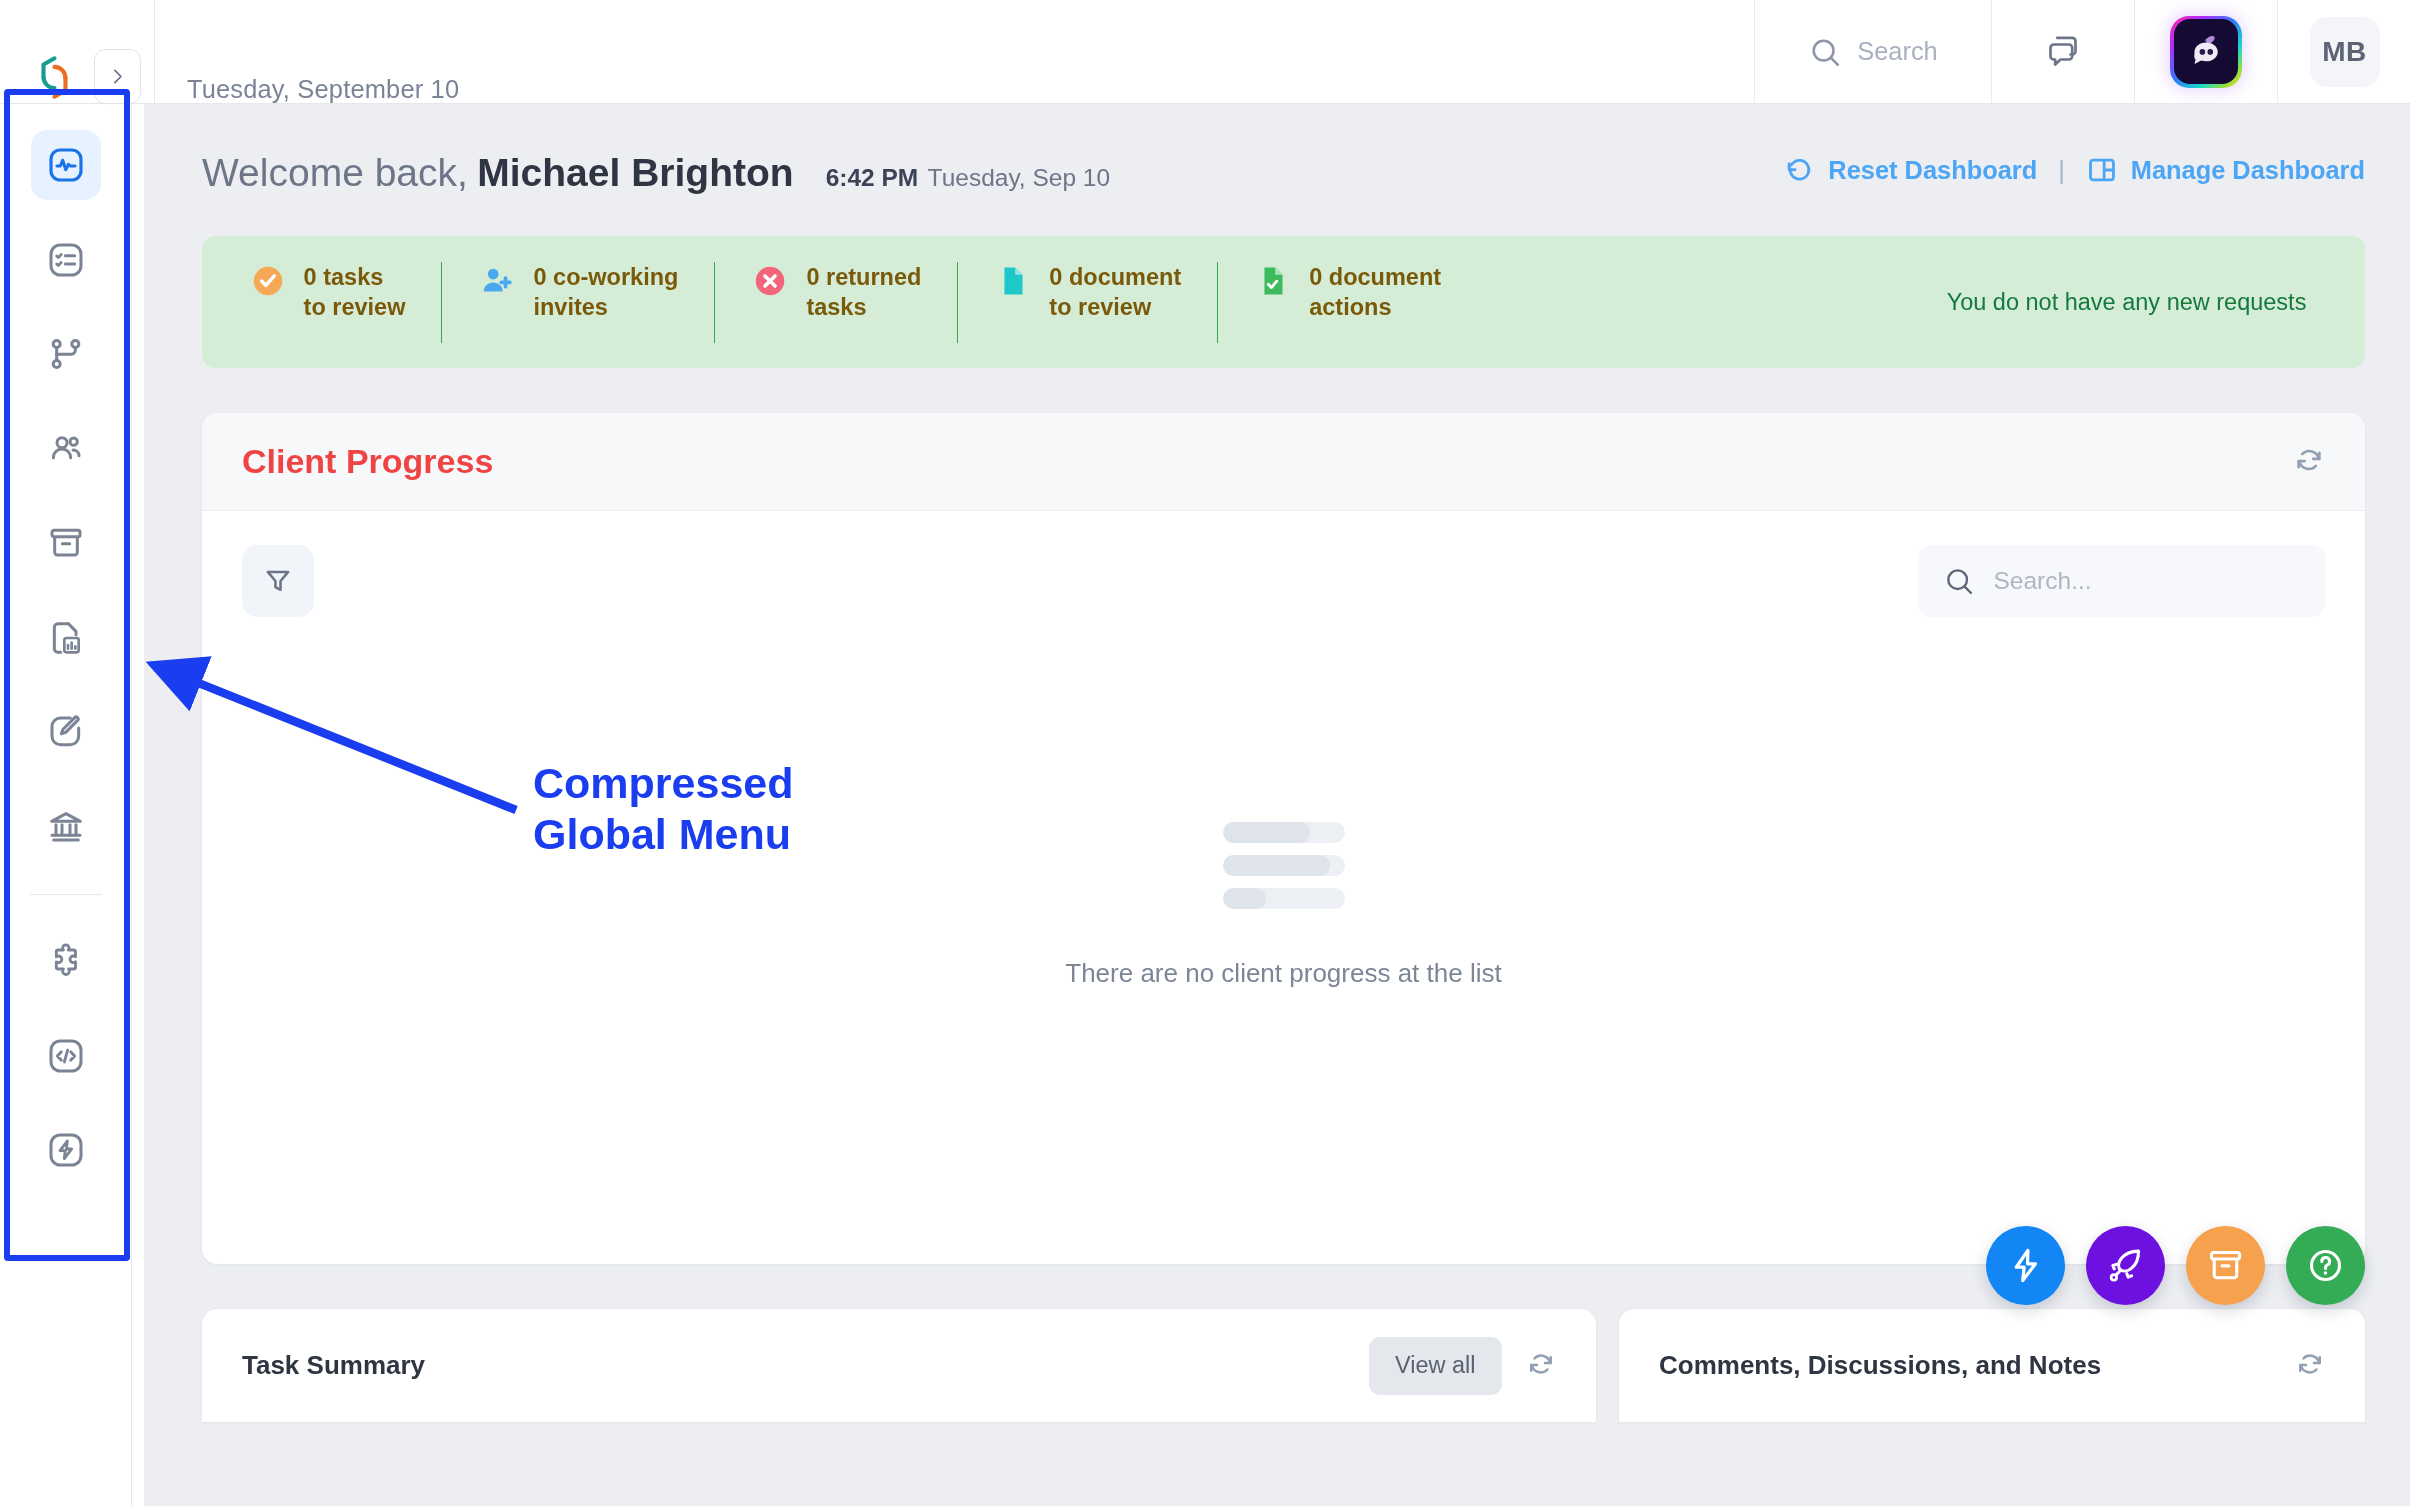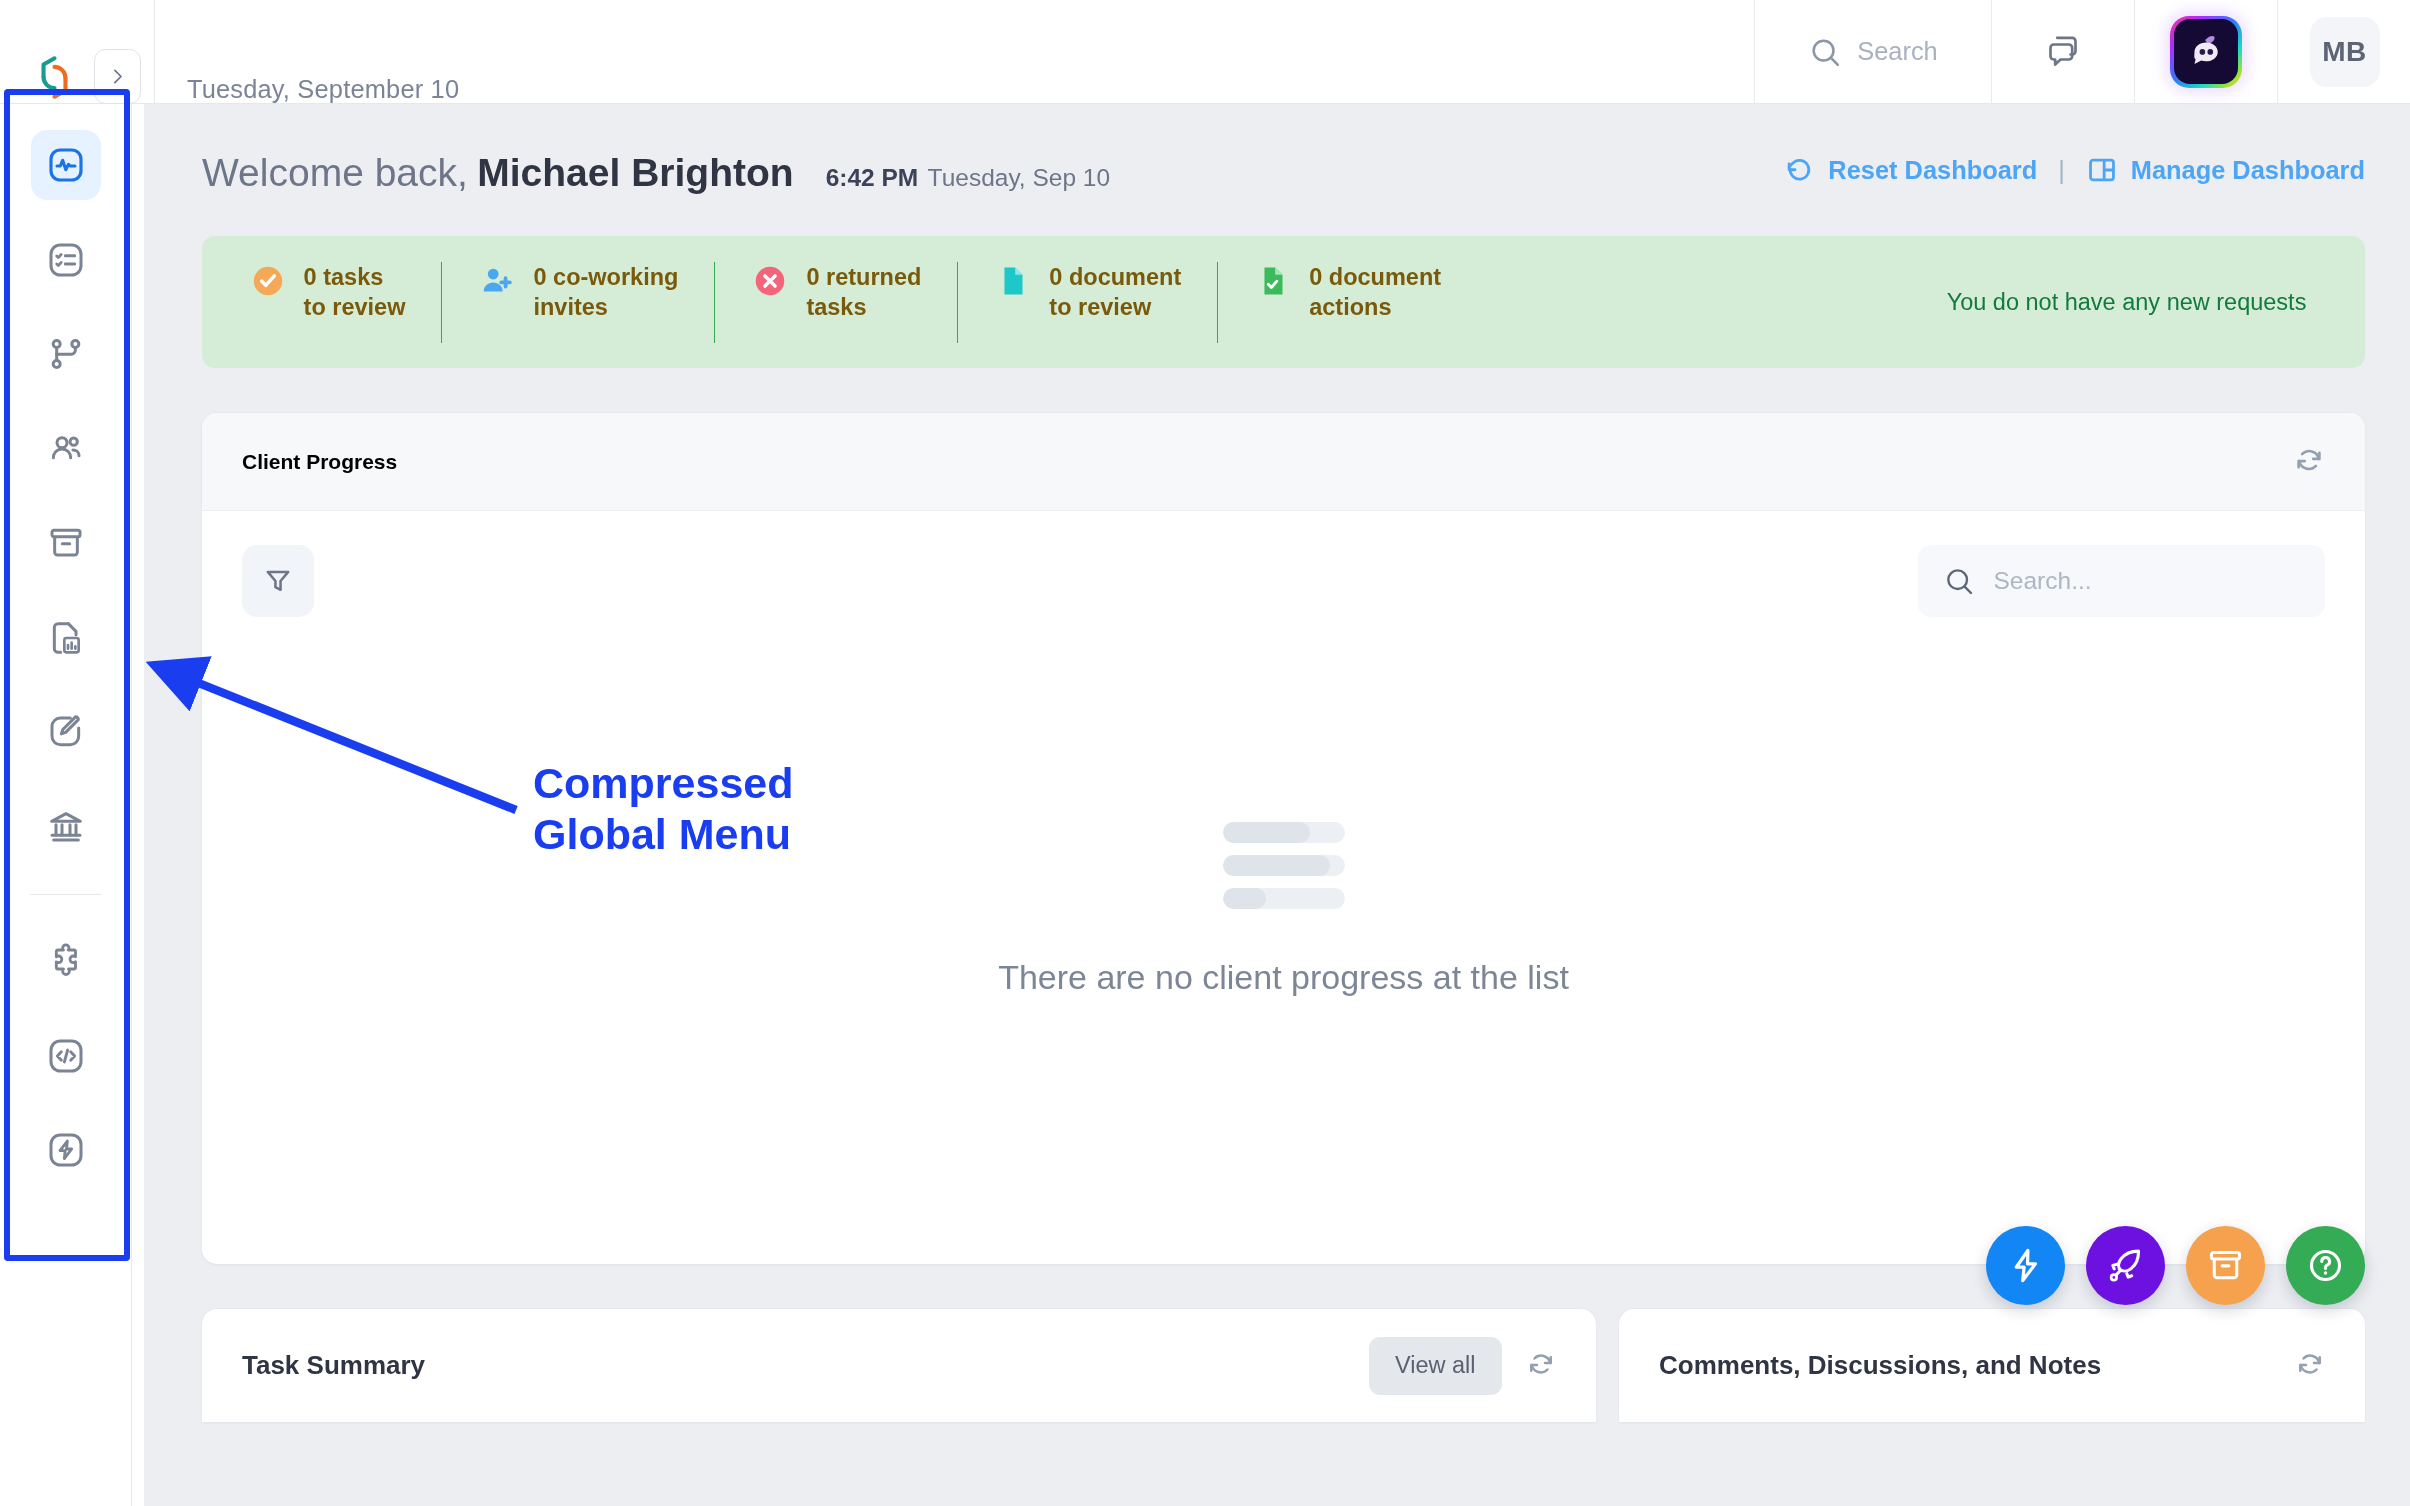--- a/index.html
+++ b/index.html
@@ -53,31 +53,31 @@
   .notify{margin:41px 58px 0 58px;height:132px;background:#d5edd7;border-radius:13px;display:flex;align-items:center;padding:0 5.6px}
   .nt{display:flex;align-items:flex-start;gap:17px;padding:0 36px;height:81px;border-left:1.9px solid #34a853}
   .nt:first-child{border-left:none;padding-left:41px}
   .nt-txt{font-size:23.5px;line-height:1.28;color:#7a5a0a;font-weight:bold;white-space:nowrap}
   .nt-msg{margin-left:auto;margin-right:53px;font-size:23.5px;color:#137a3c;white-space:nowrap}
 
   
   .card{margin:45px 58px 0 58px;background:#fff;border-radius:15px;box-shadow:0 0.9px 2.8px rgba(20,30,50,.06)}
   .card-head{height:98px;background:#f7f8fa;border-bottom:0.9px solid #eceef2;border-radius:15px 15px 0 0;
     display:flex;align-items:center;padding:0 40px}
-  .card-title{font-size:21px;font-weight:bold;color:#000000}
+  .card-title{font-size:34px;font-weight:bold;color:#ef4444}
   .card-head .refresh{margin-left:auto;cursor:pointer}
   .card-body{height:753px;position:relative;padding:34px 40px}
   .filter-btn{width:72px;height:72px;border-radius:15px;background:#f1f4f9;display:flex;align-items:center;justify-content:center;cursor:pointer}
   .card-search{position:absolute;right:40px;top:34px;width:407px;height:72px;background:#f6f8fb;border-radius:13px;
     display:flex;align-items:center;gap:19px;padding:0 24.5px;cursor:text}
   .card-search span{font-size:24.5px;color:#aeb6c4}
   .empty{position:absolute;left:0;right:0;top:311px;display:flex;flex-direction:column;align-items:center}
   .ph-bar{width:122px;height:21px;border-radius:10.4px;background:#eceff3;margin-bottom:12.2px;position:relative;overflow:hidden}
   .ph-bar i{position:absolute;left:0;top:0;bottom:0;background:#dfe3ea;border-radius:10.4px;display:block}
-  .empty-txt{margin-top:36px;font-size:34px;color:#7c8697}
+  .empty-txt{margin-top:36px;font-size:26px;color:#7c8697}
 
   
   .bottom{display:flex;gap:23px;margin:45px 58px 0 58px}
   .bcard{flex:1;background:#fff;border-radius:15px 15px 0 0;box-shadow:0 0.9px 2.8px rgba(20,30,50,.06)}
   .bcard-head{height:113px;display:flex;align-items:center;padding:0 40px}
   .bcard-title{font-size:26px;font-weight:bold;color:#2f3542}
   .bcard-head .right{margin-left:auto;display:flex;align-items:center;gap:24.5px}
   .viewall{height:58px;padding:0 26px;border-radius:11.3px;background:#e4e7ec;display:flex;align-items:center;
     font-size:23.5px;color:#59617263;color:#596172;cursor:pointer}
 

